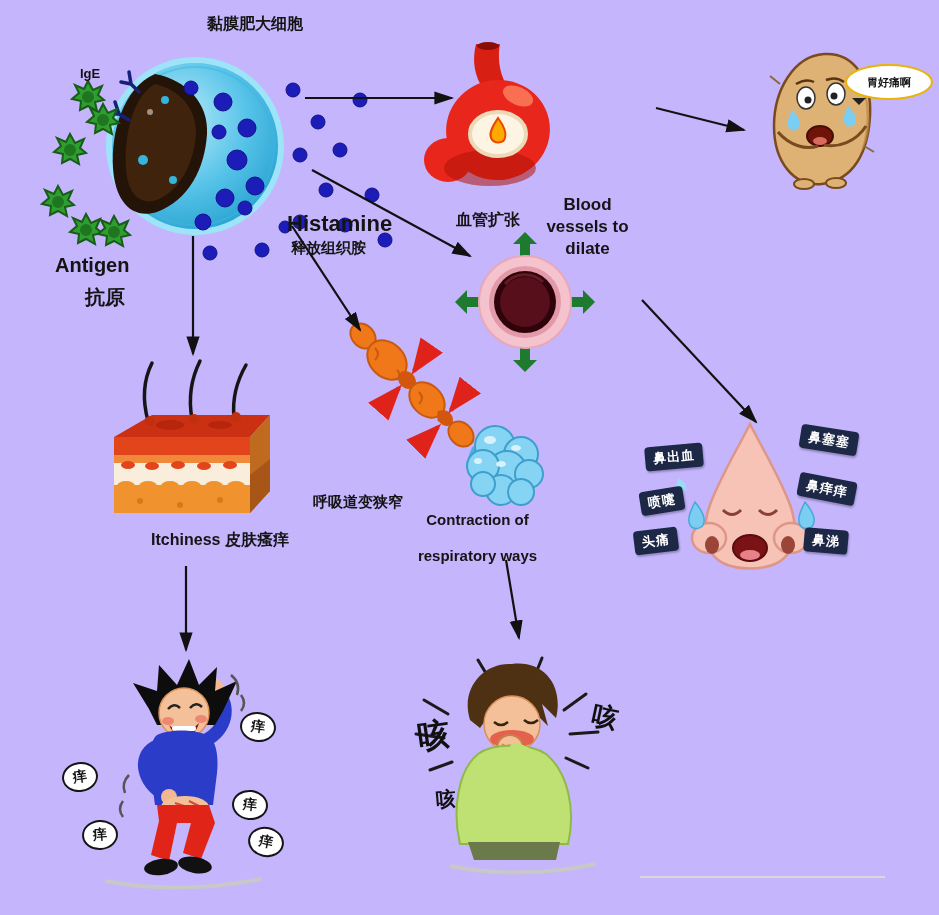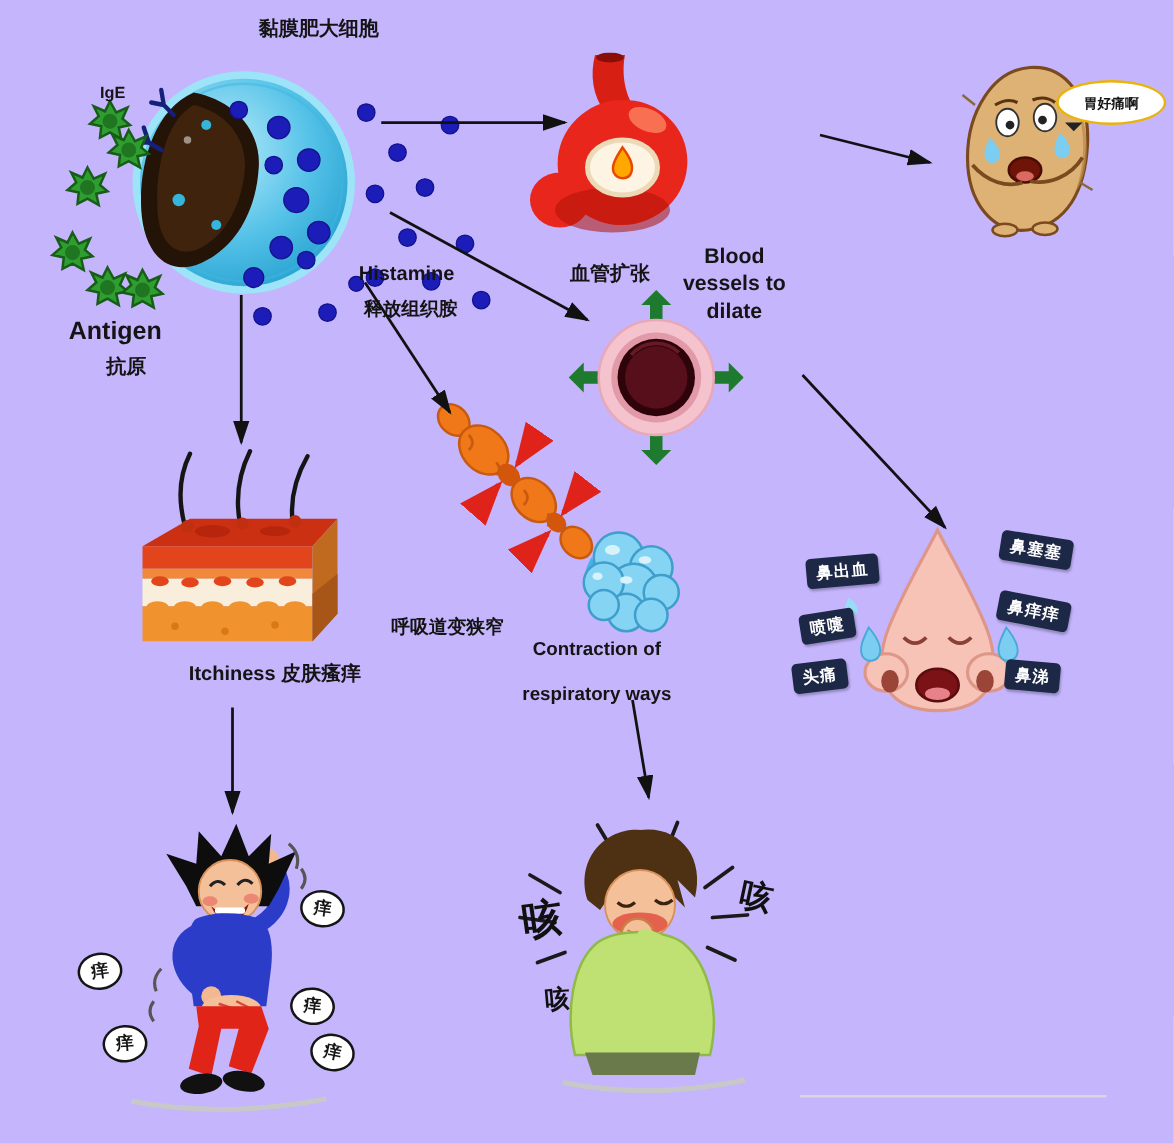--- a/index.html
+++ b/index.html
@@ -318,23 +318,23 @@
       <path d="M88,112 C68,128 62,168 70,202 L178,202 C186,168 178,130 156,112 C142,102 104,100 88,112 Z" fill="#bfe174" stroke="#8fba46" stroke-width="2"></path>
       <path d="M152,132 C150,120 138,112 126,108" stroke="#bfe174" stroke-width="14" fill="none" stroke-linecap="round"></path>
       <path d="M78,200 L170,200 L166,218 L84,218 Z" fill="#6b7a4a"></path>
     </g>
   </svg>
 
   <div class="blk b" style="left:160px;top:14px;width:190px;font-size:16px;">黏膜肥大细胞</div>
   <div class="lbl b" style="left:80px;top:54px;font-size:13px;margin-top:12px;">IgE</div>
 
   <div class="lbl b" style="left:55px;top:252px;font-size:20px;">Antigen</div>
-  <div class="lbl b" style="left:85px;top:284px;font-size:16px;">抗原</div>
-
-  <div class="lbl b" style="left:287px;top:210px;font-size:16px;">Histamine</div>
+  <div class="lbl b" style="left:85px;top:284px;font-size:20px;">抗原</div>
+
+  <div class="lbl b" style="left:287px;top:210px;font-size:22px;">Histamine</div>
   <div class="lbl" style="left:291px;top:238px;font-size:15px;font-weight:600;">释放组织胺</div>
 
 
   <div class="speech" style="left:845px;top:64px;width:88px;height:36px;">胃好痛啊</div>
   <div class="speech-tail" style="left:852px;top:98px;"></div>
 
   <div class="lbl b" style="left:456px;top:210px;font-size:16px;text-align:right;">血管扩张</div>
   <div class="blk b" style="left:115px;top:530px;width:210px;font-size:16px;">Itchiness 皮肤瘙痒</div>
 
   <div class="blk" style="left:530px;top:194px;width:115px;">

